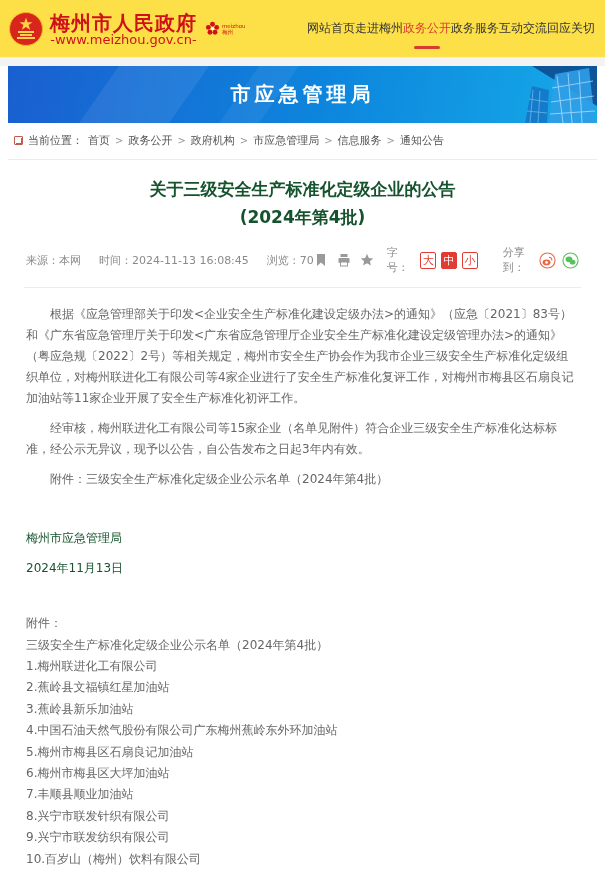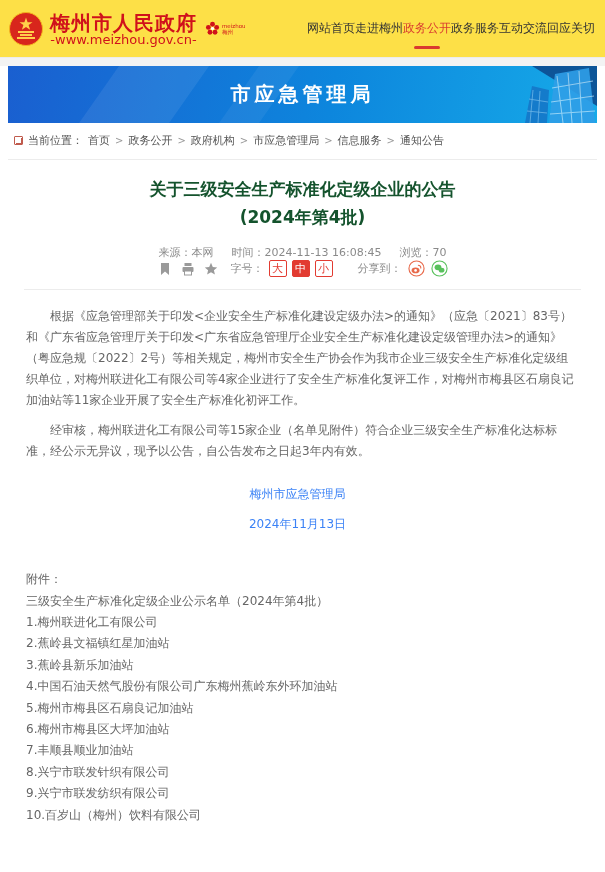--- a/index.html
+++ b/index.html
@@ -39,35 +39,35 @@
   .loc-icon { width:9px; height:9px; border:1px solid #c05b4d; border-radius:1px; display:inline-block; position:relative; }
   .loc-icon::after { content:""; position:absolute; left:1px; top:1px; width:5px; height:5px; border-right:1px solid #c05b4d; border-bottom:1px solid #c05b4d; }
   .crumb { color:#555; text-decoration:none; cursor:pointer; }
   .crumb-sep { color:#999; font-size:10px; }
 
   
   .article { padding:0 16px; }
   .art-title { text-align:center; color:#14532d; font-size:17px; font-weight:600; line-height:1.65; padding:15px 0 7px; }
 
   .meta { display:flex; align-items:center; justify-content:space-between; font-size:11px; color:#8a8a8a;
-          padding:7px 2px 12px; border-bottom:1px solid #ececec;flex-direction:column; }
+          padding:7px 2px 12px; border-bottom:1px solid #ececec; }
   .meta-left { display:flex; gap:18px; white-space:nowrap; }
   .meta-right { display:flex; align-items:center; gap:9px; }
   .tool-btn { width:14px; height:14px; cursor:pointer; display:inline-flex; }
   .fs-group { display:flex; align-items:center; gap:5px; margin-left:4px; }
   .fs-btn { width:18px; height:17px; border:1px solid #e23b31; border-radius:2px; color:#e23b31; font-size:11px;
             display:flex; align-items:center; justify-content:center; cursor:pointer; background:#fff; }
   .fs-btn.active { background:#e23b31; color:#fff; }
   .share-group { display:flex; align-items:center; gap:6px; margin-left:16px; }
   .share-btn { width:17px; height:17px; cursor:pointer; display:inline-flex; }
 
   .body-text { padding:16px 2px 0; font-size:12px; color:#666; }
   .body-text p { text-indent:2em; line-height:21px; margin-bottom:9px; }
 
-  .signature { text-align:center; padding-right:10px; margin-top:24px; font-size:12px; color:#3b82f6; }
+  .signature { text-align:left; padding-right:10px; margin-top:40px; font-size:12px; color:#14532d; }
   .sig-org { margin-bottom:13px; }
 
   .attach { margin-top:36px; font-size:12px; color:#666; }
   .attach-line { line-height:21.4px; }
 </style>
 </head>
 <body>
 
 <div class="header">
   <div class="logo-group">
@@ -208,20 +208,21 @@
               <ellipse cx="11.2" cy="10.8" rx="3" ry="2.5" fill="#58c15c"></ellipse>
             </svg>
           </span>
         </span>
       </div>
     </div>
 
     <div class="body-text">
       <p>根据《应急管理部关于印发&lt;企业安全生产标准化建设定级办法&gt;的通知》（应急〔2021〕83号）和《广东省应急管理厅关于印发&lt;广东省应急管理厅企业安全生产标准化建设定级管理办法&gt;的通知》（粤应急规〔2022〕2号）等相关规定，梅州市安全生产协会作为我市企业三级安全生产标准化定级组织单位，对梅州联进化工有限公司等4家企业进行了安全生产标准化复评工作，对梅州市梅县区石扇良记加油站等11家企业开展了安全生产标准化初评工作。</p>
       <p>经审核，梅州联进化工有限公司等15家企业（名单见附件）符合企业三级安全生产标准化达标标准，经公示无异议，现予以公告，自公告发布之日起3年内有效。</p>
+      <p>附件：三级安全生产标准化定级企业公示名单（2024年第4批）</p>
 
       <div class="signature">
         <div class="sig-org">梅州市应急管理局</div>
         <div class="sig-date">2024年11月13日</div>
       </div>
 
       <div class="attach">
         <div class="attach-line">附件：</div>
         <div class="attach-line">三级安全生产标准化定级企业公示名单（2024年第4批）</div>
         <div class="attach-line">1.梅州联进化工有限公司</div>

